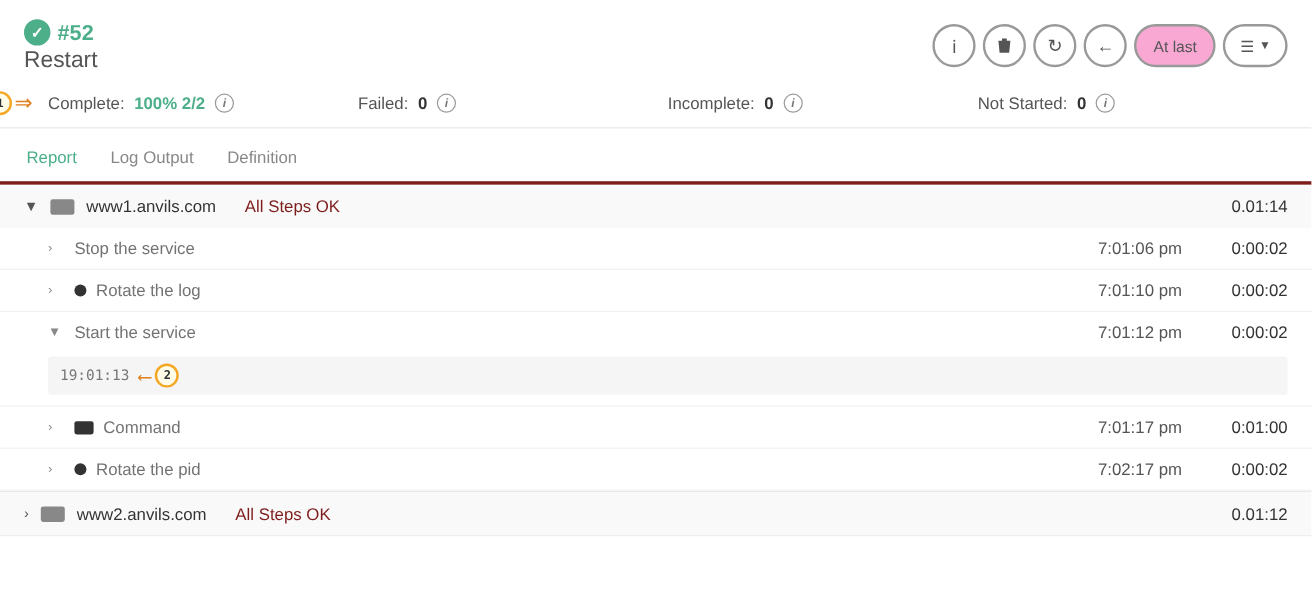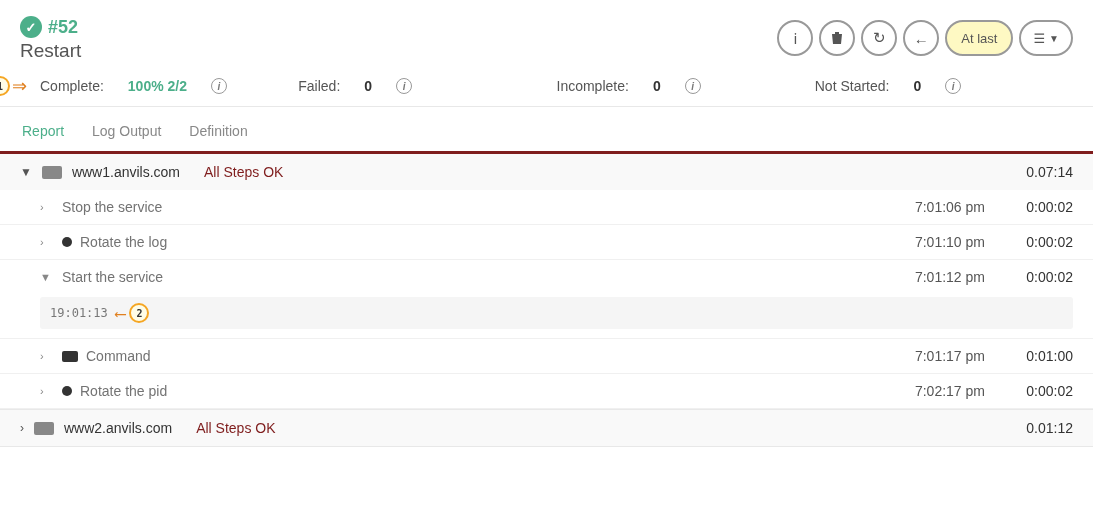--- a/index.html
+++ b/index.html
@@ -6,25 +6,25 @@
     body { font-family: -apple-system, BlinkMacSystemFont, "Segoe UI", sans-serif; font-size: 14px; color: #333; background: #fff; }
 
     .header { display: flex; align-items: flex-start; justify-content: space-between; padding: 16px 20px 8px; }
     .title-area { display: flex; flex-direction: column; }
     .job-id { display: flex; align-items: center; gap: 6px; color: #4caf8a; font-size: 18px; font-weight: 600; }
     .job-id .check-icon { width: 22px; height: 22px; border-radius: 50%; background: #4caf8a; display: flex; align-items: center; justify-content: center; color: white; font-size: 13px; }
     .job-title { font-size: 19px; color: #555; font-weight: 300; margin-top: 2px; }
 
     .toolbar { display: flex; align-items: center; gap: 6px; padding-top: 4px; }
     .toolbar-btn { width: 36px; height: 36px; border-radius: 50%; border: 2px solid #999; background: white; cursor: pointer; display: flex; align-items: center; justify-content: center; color: #555; font-size: 15px; }
-    .toolbar-btn-text { height: 36px; padding: 0 14px; border-radius: 18px; border: 2px solid #999; background: #fef9c3; cursor: pointer; color: #555; font-size: 13px; display: flex; align-items: center; }
+    .toolbar-btn-text { height: 36px; padding: 0 14px; border-radius: 18px; border: 2px solid #999; background: #f9a8d4; cursor: pointer; color: #555; font-size: 13px; display: flex; align-items: center; }
     .toolbar-btn-split { height: 36px; padding: 0 12px; border-radius: 18px; border: 2px solid #999; background: white; cursor: pointer; color: #555; font-size: 13px; display: flex; align-items: center; gap: 4px; }
 
     .stats-bar { display: flex; align-items: center; padding: 8px 20px 12px; gap: 0; border-bottom: 1px solid #e8e8e8; position: relative; }
-    .stat-item { display: flex; align-items: center; gap: 24px; flex: 1; }
+    .stat-item { display: flex; align-items: center; gap: 8px; flex: 1; }
     .stat-label { color: #555; }
     .stat-value { color: #4caf8a; font-weight: 600; }
     .stat-value.normal { color: #333; }
     .info-icon { width: 16px; height: 16px; border-radius: 50%; border: 1.5px solid #999; display: inline-flex; align-items: center; justify-content: center; font-size: 10px; color: #777; cursor: pointer; font-weight: bold; font-style: italic; }
     .callout-badge { width: 20px; height: 20px; border-radius: 50%; border: 2px solid #f5a623; background: #fffde7; display: flex; align-items: center; justify-content: center; font-size: 10px; font-weight: bold; color: #333; }
 
     .tabs { display: flex; gap: 24px; padding: 10px 20px 0; border-bottom: 3px solid #7f1d1d; }
     .tab { padding: 6px 2px 10px; color: #4caf8a; cursor: pointer; font-size: 14px; border-bottom: 2px solid transparent; }
     .tab.inactive { color: #888; }
 
@@ -117,21 +117,21 @@
 </div>
 
 <div class="content">
 
   <div class="server-row">
     <div class="server-header">
       <span class="toggle">▼</span>
       <span style="display:inline-block;width:20px;height:13px;background:#888;border-radius:2px;position:relative;margin-right:2px;"></span>
       <span class="server-name">www1.anvils.com</span>
       <span class="server-status">All Steps OK</span>
-      <span class="server-time">0.07:14</span>
+      <span class="server-time">0.01:14</span>
     </div>
 
     <div class="step-row">
       <span class="step-toggle">›</span>
       <span class="step-name">Stop the service</span>
       <span class="step-time">7:01:06 pm</span>
       <span class="step-duration">0:00:02</span>
     </div>
 
     <div class="step-row">

